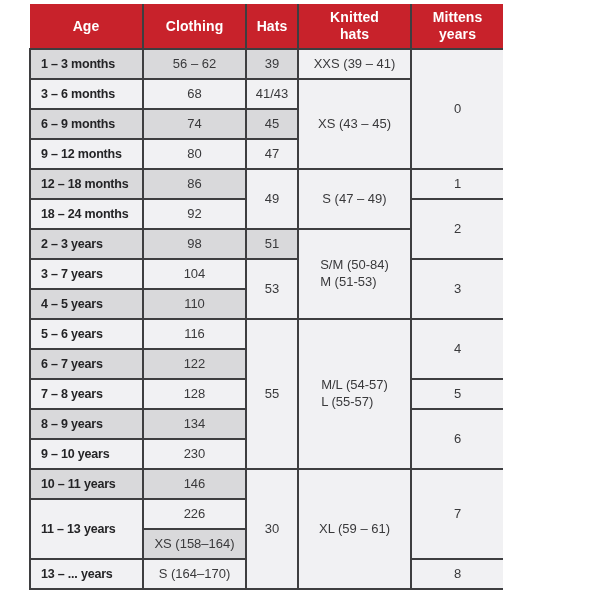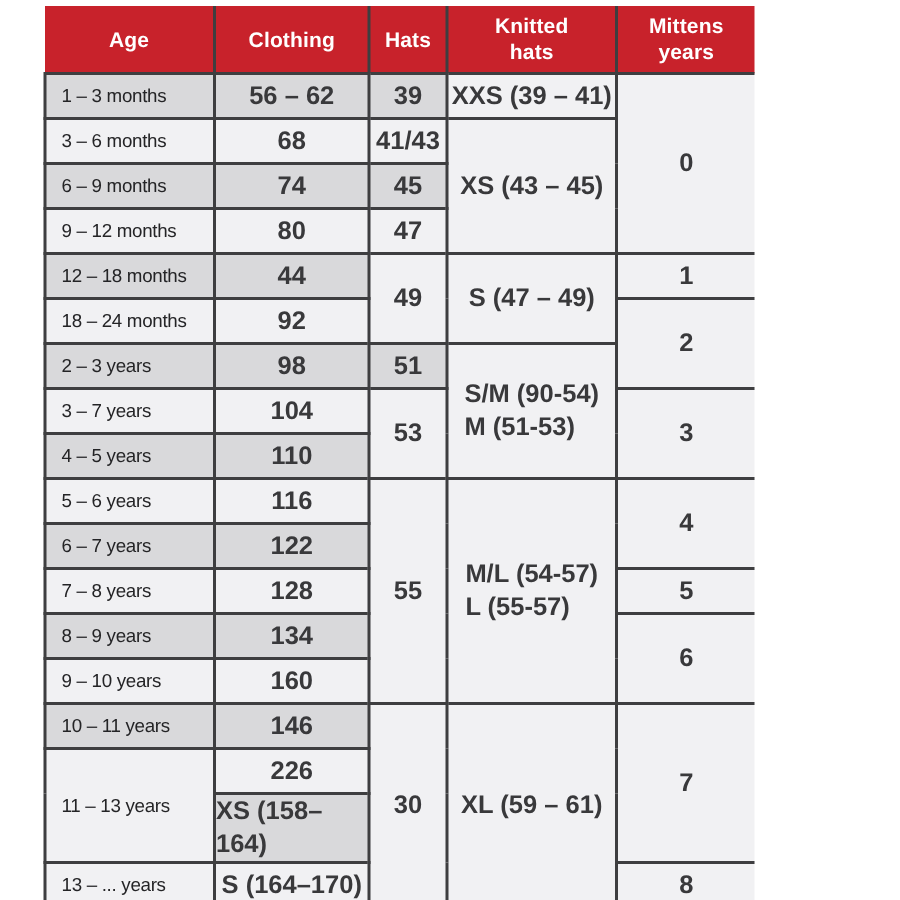--- a/index.html
+++ b/index.html
@@ -34,31 +34,30 @@
     text-align: center;
     line-height: 1.25;
     border-top: none;
     letter-spacing: 0.1px;
   }
   thead th.first-col { border-left: none; }
   th.last-col, td.last-col { border-right: none; }
   tbody td {
     background: var(--light, #f1f1f3);
     color: var(--value-text, #39393b);
-    font-size: 17px;
+    font-size: 13px;
     text-align: center;
     height: 28px;
     line-height: 1.3;
-    font-weight: bold;
   }
   tbody td.shaded { background: var(--shaded, #d9d9db); }
   tbody td.col-age {
     text-align: left;
     padding-left: 10px;
-    font-weight: normal;
+    font-weight: bold;
     color: var(--age-text, #242426);
     font-size: 12.5px;
     letter-spacing: -0.2px;
   }
   .lines {
     display: inline-block;
     text-align: left;
     vertical-align: middle;
   }
   thead .lines { text-align: center; }
@@ -104,35 +103,35 @@
           <td class="col-clothing shaded"><div class="lines"><div>74</div></div></td>
           <td class="col-hats shaded"><div class="lines"><div>45</div></div></td>
         </tr>
         <tr>
           <td class="col-age"><div class="lines"><div>9 – 12 months</div></div></td>
           <td class="col-clothing"><div class="lines"><div>80</div></div></td>
           <td class="col-hats"><div class="lines"><div>47</div></div></td>
         </tr>
         <tr>
           <td class="col-age shaded"><div class="lines"><div>12 – 18 months</div></div></td>
-          <td class="col-clothing shaded"><div class="lines"><div>44</div></div></td>
+          <td class="col-clothing shaded"><div class="lines"><div>86</div></div></td>
           <td rowspan="2" class="col-hats"><div class="lines"><div>49</div></div></td>
           <td rowspan="2" class="col-knitted"><div class="lines"><div>S (47 – 49)</div></div></td>
           <td class="col-mittens last-col"><div class="lines"><div>1</div></div></td>
         </tr>
         <tr>
           <td class="col-age"><div class="lines"><div>18 – 24 months</div></div></td>
           <td class="col-clothing"><div class="lines"><div>92</div></div></td>
           <td rowspan="2" class="col-mittens last-col"><div class="lines"><div>2</div></div></td>
         </tr>
         <tr>
           <td class="col-age shaded"><div class="lines"><div>2 – 3 years</div></div></td>
           <td class="col-clothing shaded"><div class="lines"><div>98</div></div></td>
           <td class="col-hats shaded"><div class="lines"><div>51</div></div></td>
-          <td rowspan="3" class="col-knitted"><div class="lines"><div>S/M (90-54)</div><div>M (51-53)</div></div></td>
+          <td rowspan="3" class="col-knitted"><div class="lines"><div>S/M (50-84)</div><div>M (51-53)</div></div></td>
         </tr>
         <tr>
           <td class="col-age"><div class="lines"><div>3 – 7 years</div></div></td>
           <td class="col-clothing"><div class="lines"><div>104</div></div></td>
           <td rowspan="2" class="col-hats"><div class="lines"><div>53</div></div></td>
           <td rowspan="2" class="col-mittens last-col"><div class="lines"><div>3</div></div></td>
         </tr>
         <tr>
           <td class="col-age shaded"><div class="lines"><div>4 – 5 years</div></div></td>
           <td class="col-clothing shaded"><div class="lines"><div>110</div></div></td>
@@ -153,21 +152,21 @@
           <td class="col-clothing"><div class="lines"><div>128</div></div></td>
           <td class="col-mittens last-col"><div class="lines"><div>5</div></div></td>
         </tr>
         <tr>
           <td class="col-age shaded"><div class="lines"><div>8 – 9 years</div></div></td>
           <td class="col-clothing shaded"><div class="lines"><div>134</div></div></td>
           <td rowspan="2" class="col-mittens last-col"><div class="lines"><div>6</div></div></td>
         </tr>
         <tr>
           <td class="col-age"><div class="lines"><div>9 – 10 years</div></div></td>
-          <td class="col-clothing"><div class="lines"><div>160</div></div></td>
+          <td class="col-clothing"><div class="lines"><div>230</div></div></td>
         </tr>
         <tr>
           <td class="col-age shaded"><div class="lines"><div>10 – 11 years</div></div></td>
           <td class="col-clothing shaded"><div class="lines"><div>146</div></div></td>
           <td rowspan="4" class="col-hats"><div class="lines"><div>30</div></div></td>
           <td rowspan="4" class="col-knitted"><div class="lines"><div>XL (59 – 61)</div></div></td>
           <td rowspan="3" class="col-mittens last-col"><div class="lines"><div>7</div></div></td>
         </tr>
         <tr>
           <td rowspan="2" class="col-age"><div class="lines"><div>11 – 13 years</div></div></td>

